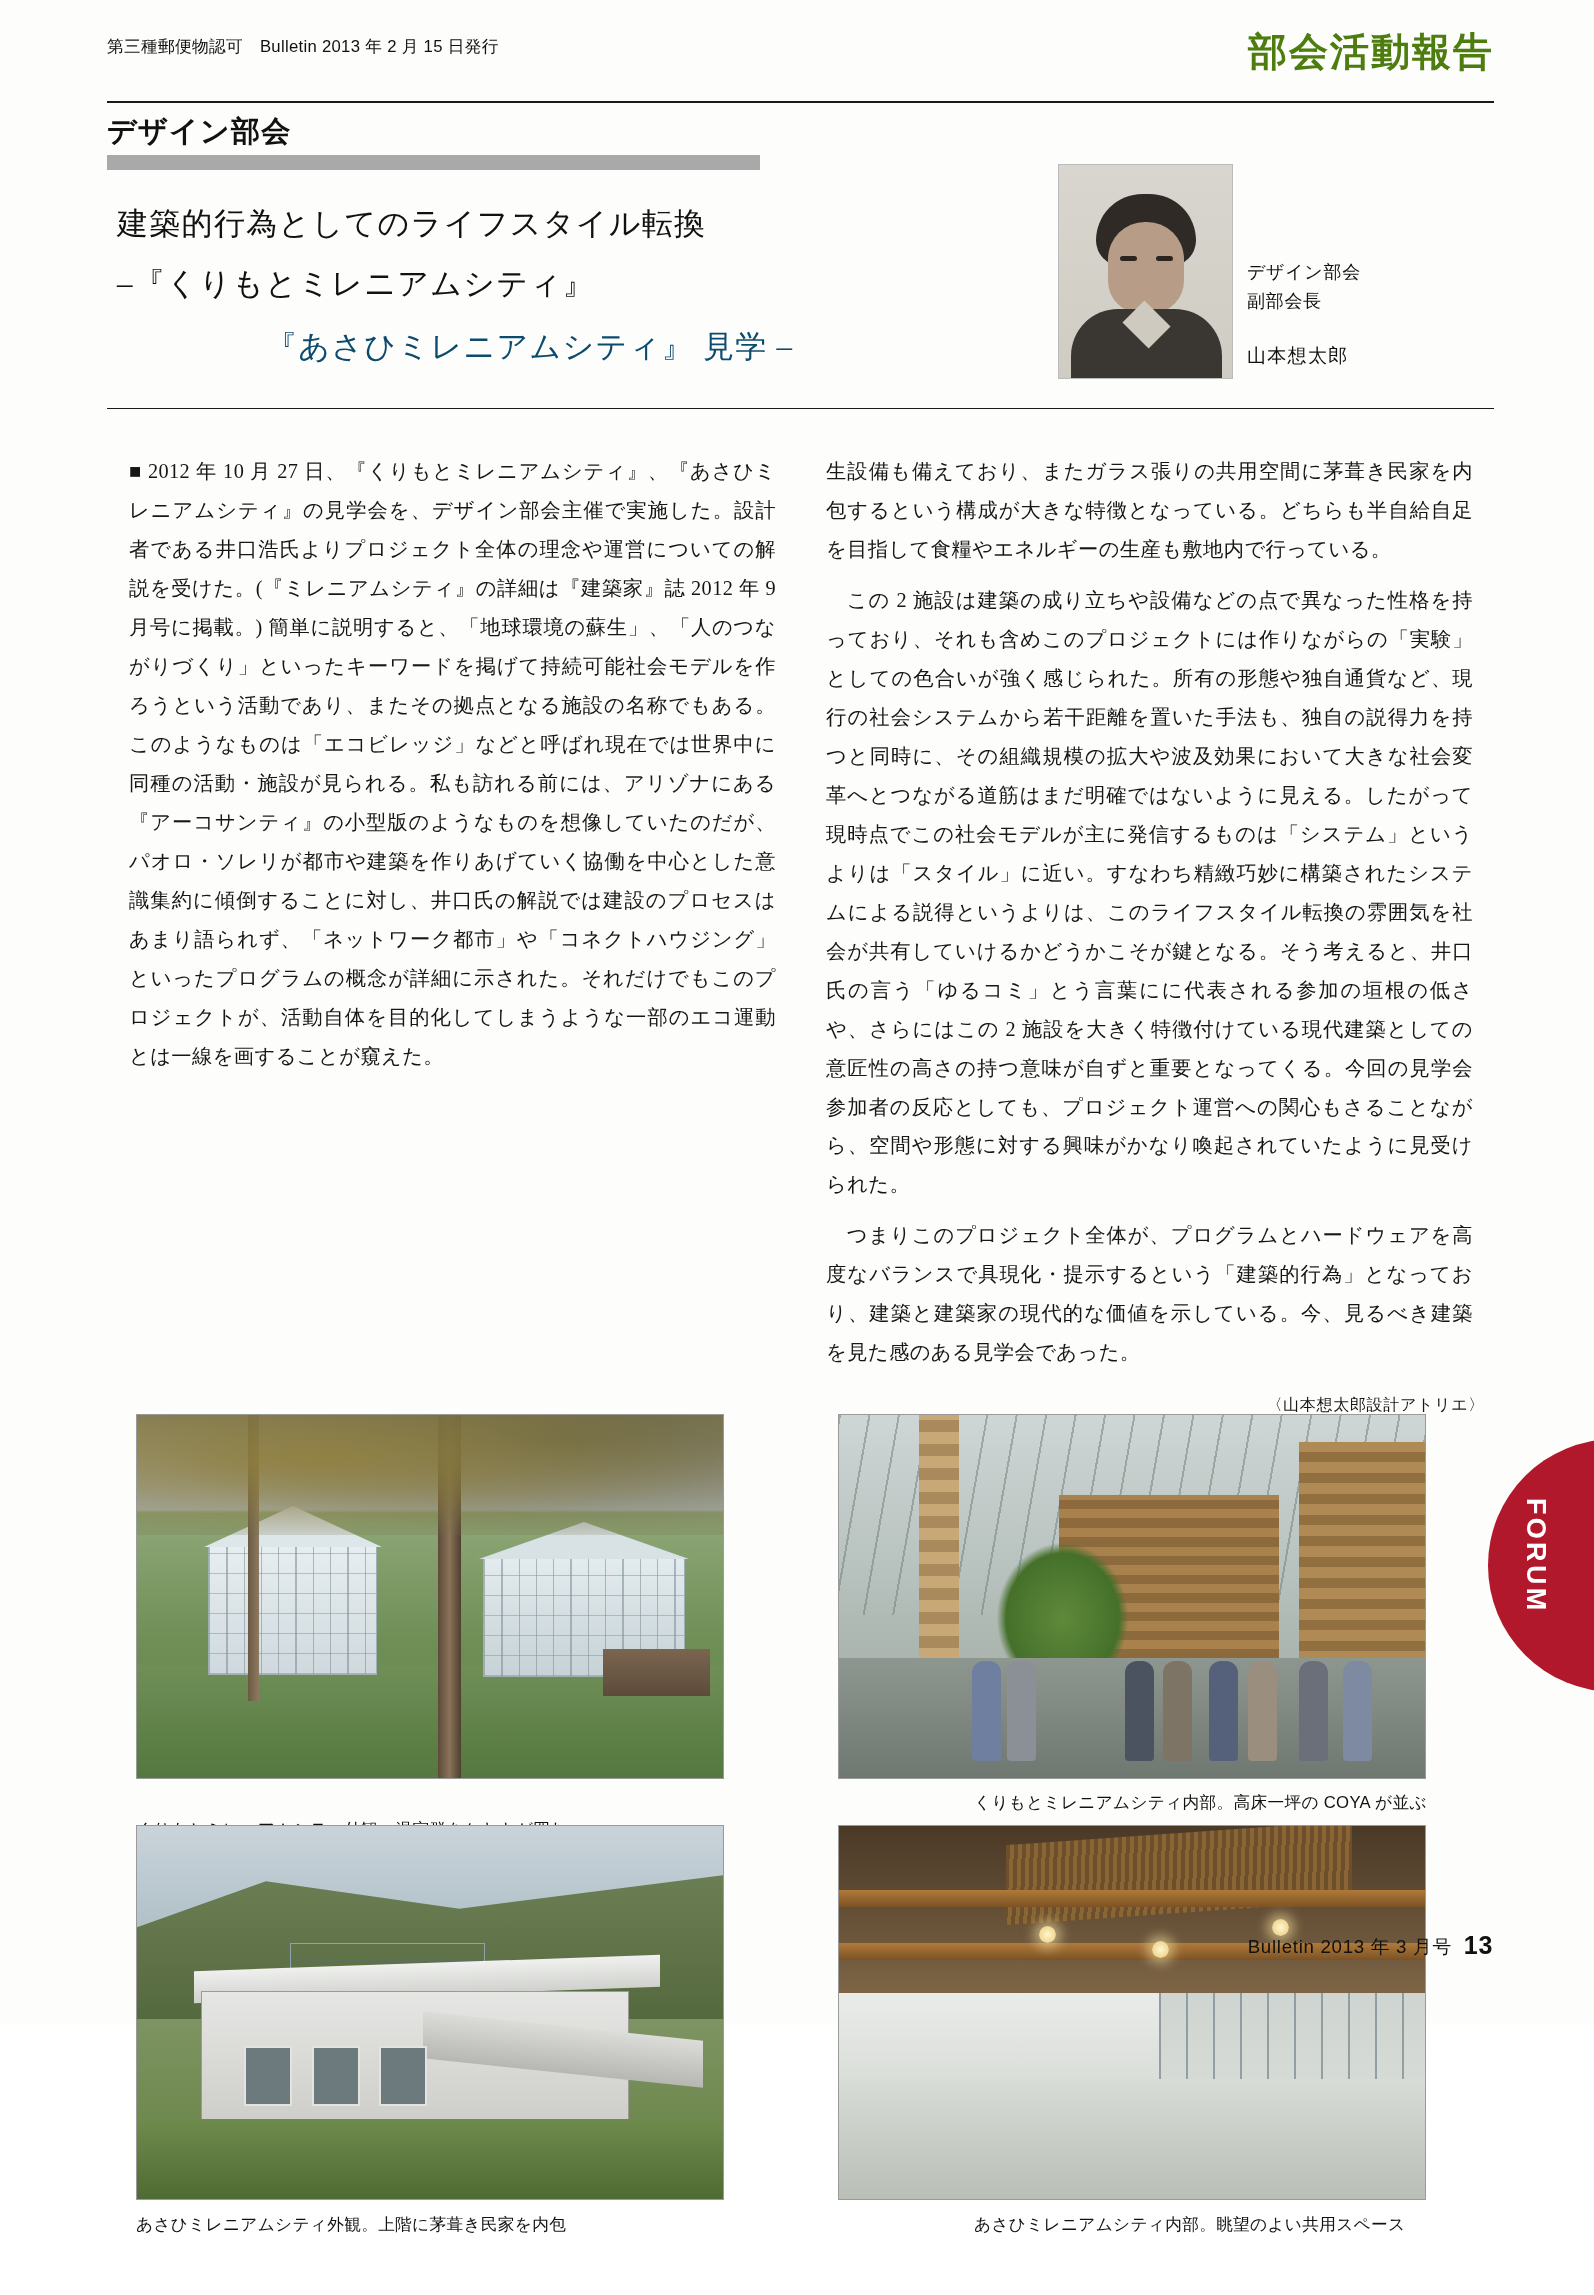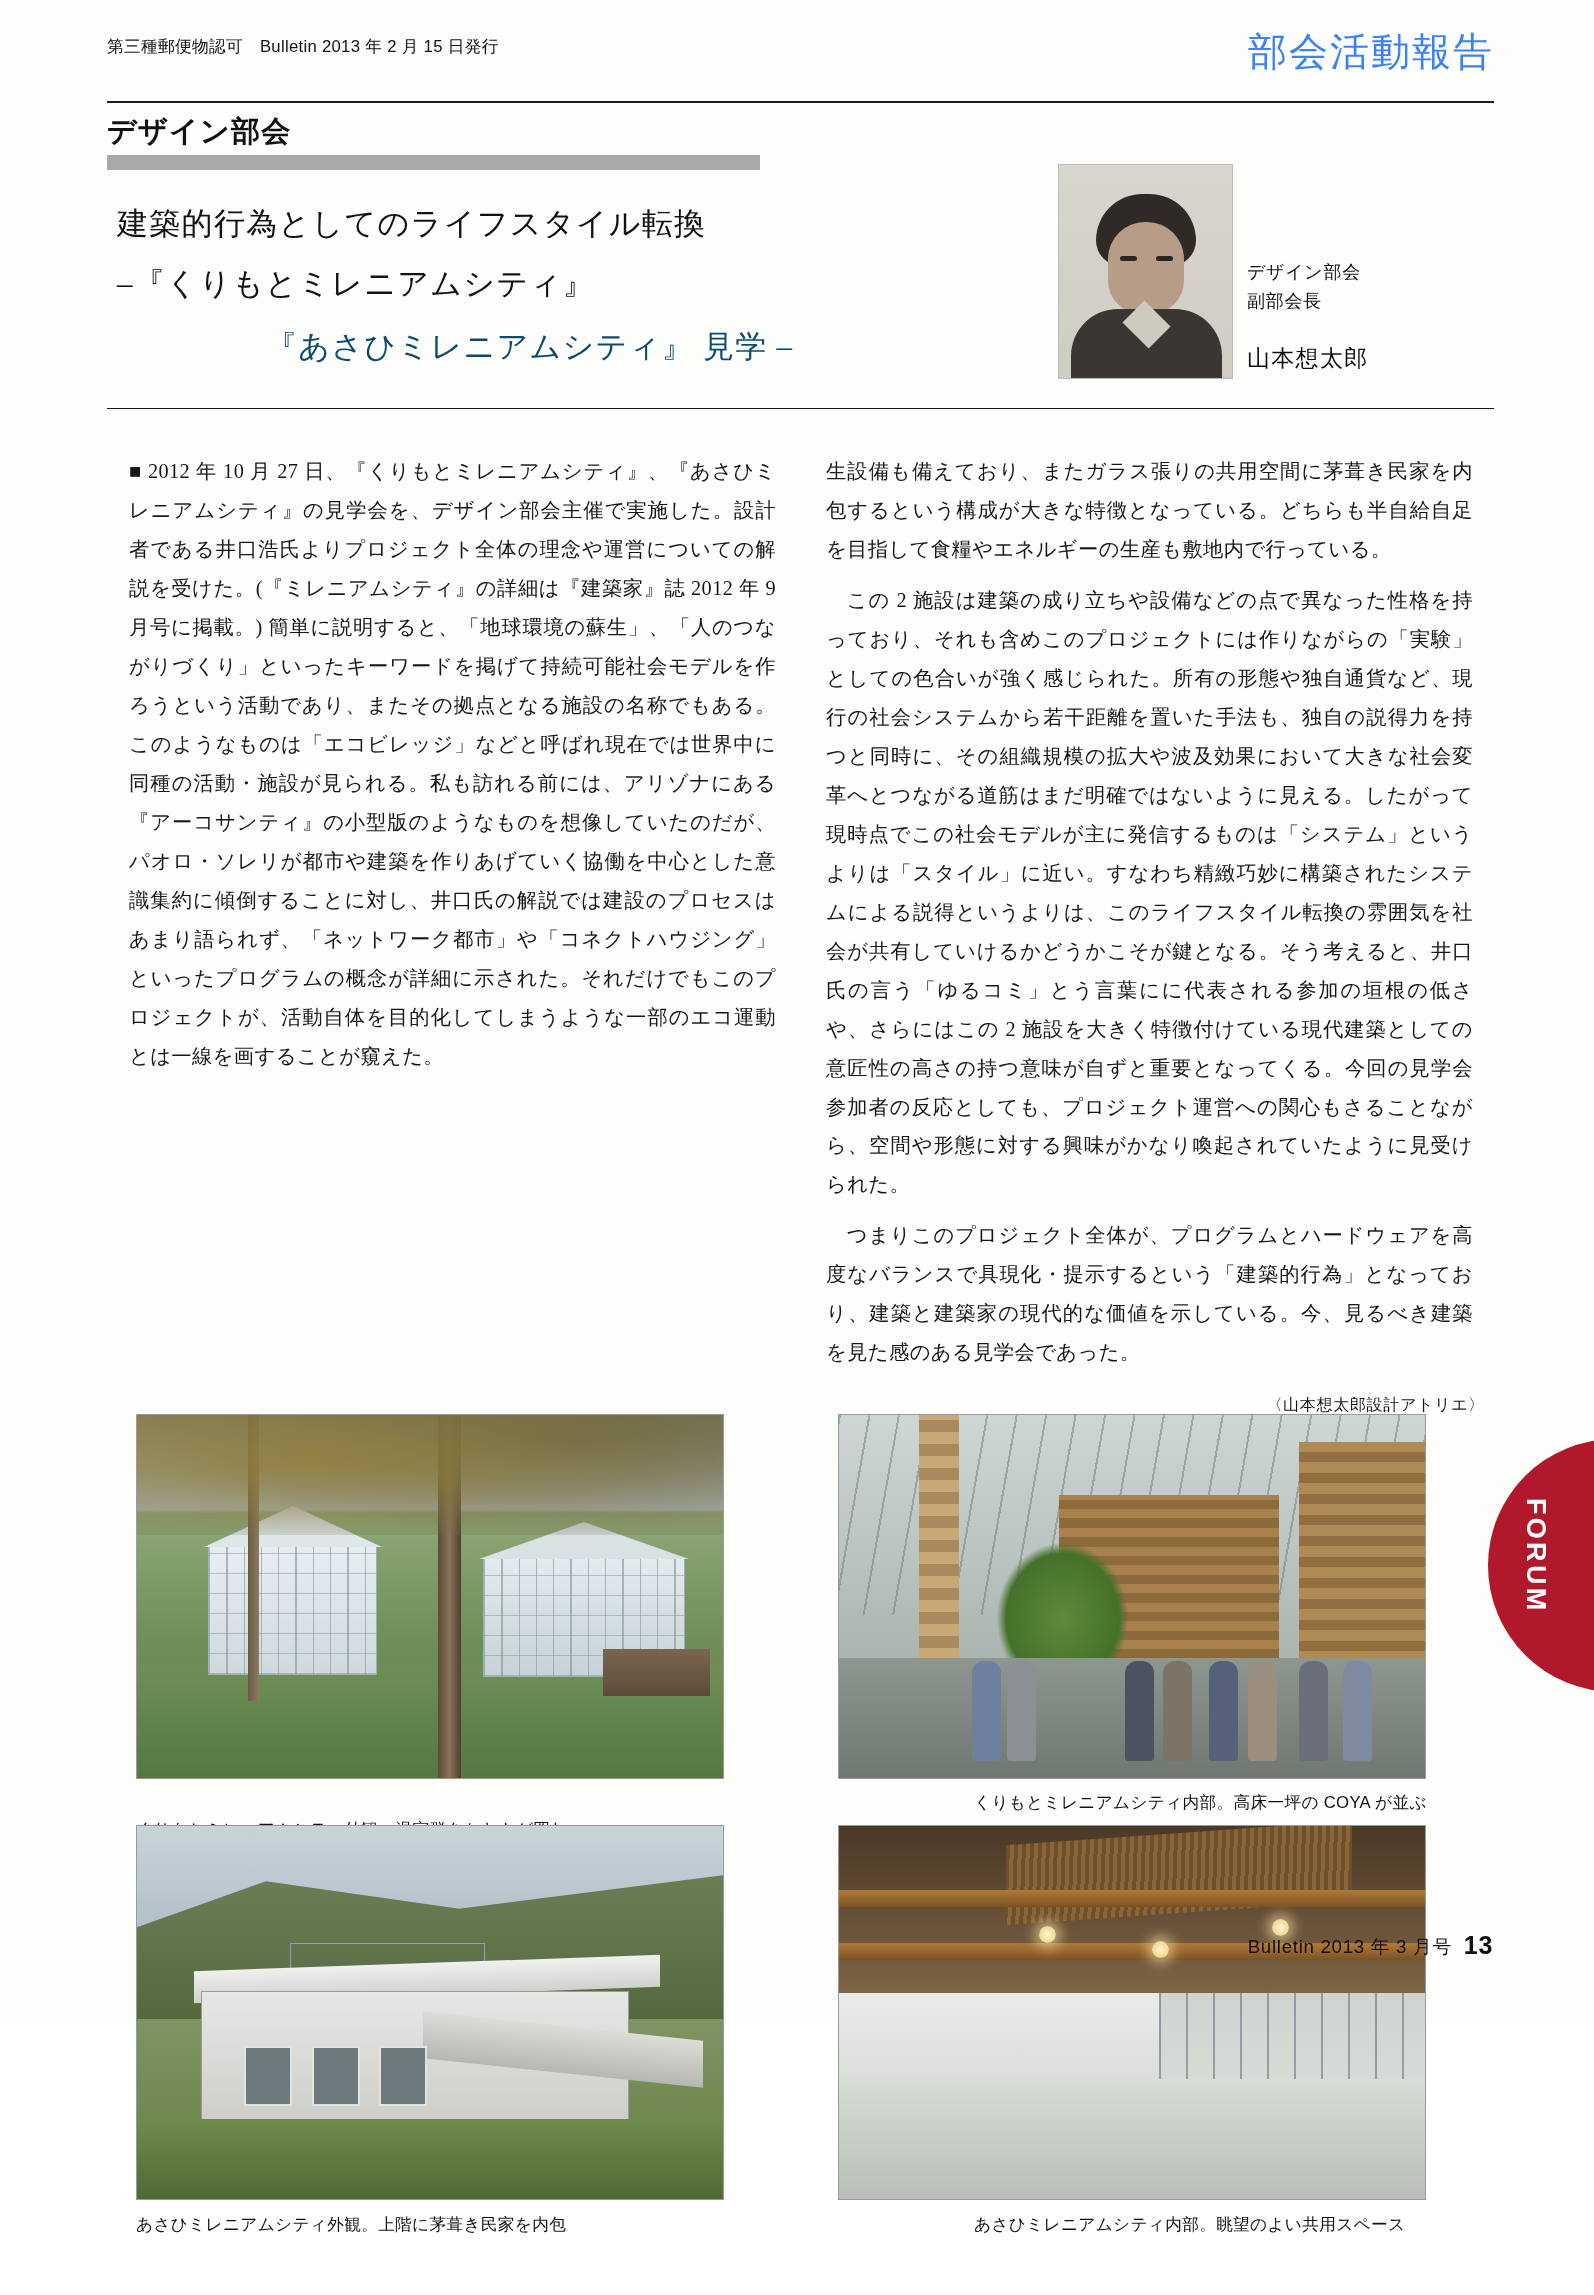--- a/index.html
+++ b/index.html
@@ -32,23 +32,23 @@
     font-size: 16.7px;
     letter-spacing: 0.3px;
     color: #111;
     white-space: nowrap;
   }
   .forum-title {
     position: absolute;
     right: 100px;
     top: 25px;
     font-family: "Liberation Sans", sans-serif;
-    font-weight: normal;
+    font-weight: bold;
     font-size: 39px;
-    color: #3b82f6;
+    color: #4d7c0f;
     letter-spacing: 2px;
     white-space: nowrap;
   }
 
   .section-rule-top {
     position: absolute;
     left: 107px;
     top: 101px;
     width: 1387px;
     height: 2px;
@@ -158,21 +158,21 @@
     font-size: 18px;
     line-height: 1.6;
     color: #111;
     letter-spacing: 0.7px;
   }
   .author-name {
     position: absolute;
     left: 1247px;
     top: 343px;
     font-family: "Liberation Sans", sans-serif;
-    font-size: 23px;
+    font-size: 19px;
     color: #111;
     letter-spacing: 1.3px;
     font-weight: 500;
   }
 
   .section-rule-bottom {
     position: absolute;
     left: 107px;
     top: 408px;
     width: 1387px;

